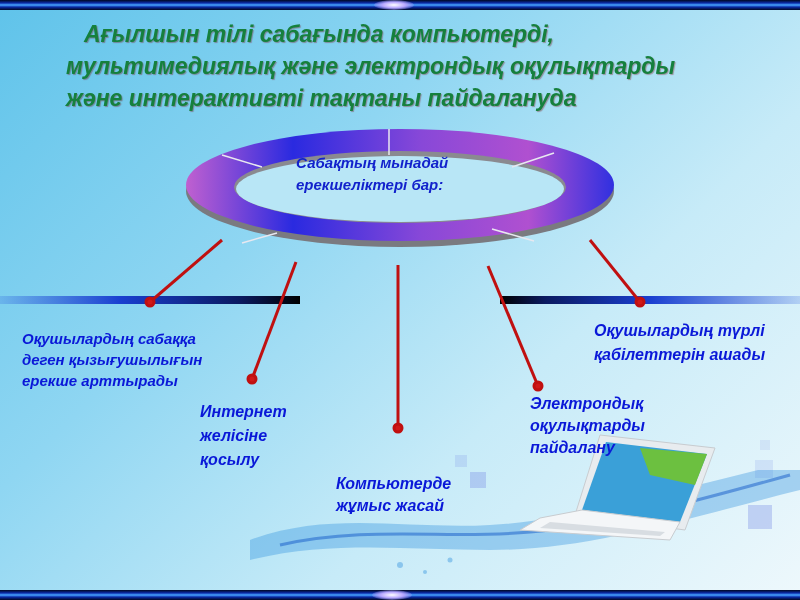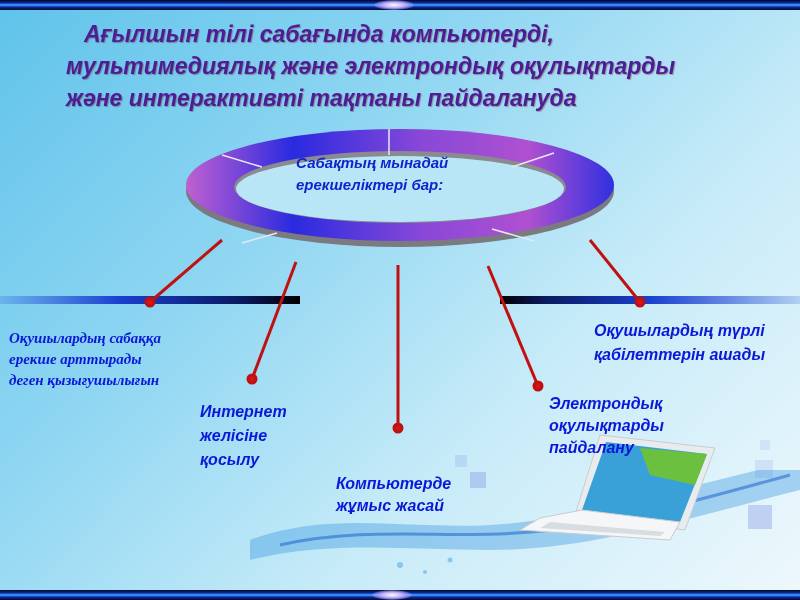--- a/index.html
+++ b/index.html
@@ -4,21 +4,21 @@
 <style>
   html, body { margin:0; padding:0; }
   body { width:800px; height:600px; overflow:hidden; position:relative;
     font-family:"Liberation Sans", sans-serif;
     background: linear-gradient(135deg, #5fc3ea 0%, #8fd6f2 35%, #c7ebf8 65%, #eef8fc 100%); }
   .topbar, .botbar { position:absolute; left:0; width:800px; height:10px;
     background: linear-gradient(180deg, #000820 0%, #0a2aa8 30%, #4aa8ff 50%, #0a2aa8 70%, #000820 100%); }
   .topbar { top:0; } .botbar { top:590px; }
   .glow { position:absolute; width:40px; height:10px; border-radius:50%;
     background: radial-gradient(ellipse at center, #ffffff 0%, #b8a8ff 40%, rgba(80,60,200,0) 80%); }
-  .title { position:absolute; left:66px; top:18px; width:720px; color:#4c1d95;
+  .title { position:absolute; left:66px; top:18px; width:720px; color:#15803d;
     font-weight:bold; font-style:italic; font-size:23px; line-height:32px;
     text-shadow:1px 1px 1px rgba(120,0,0,0.35); }
   .title .l1 { padding-left:18px; }
   .hbar { position:absolute; height:8px; top:296px; }
   .hbar.left { left:0; width:300px;
     background: linear-gradient(90deg, rgba(30,80,220,0.2) 0%, #1a3fd0 40%, #0a1a60 80%, #000 100%); }
   .hbar.right { left:500px; width:300px;
     background: linear-gradient(90deg, #000 0%, #0a1a60 15%, #1a3fd0 50%, rgba(30,80,220,0.2) 100%); }
   .ring { position:absolute; left:182px; top:125px; }
   .center-text { position:absolute; left:296px; top:152px; color:#1222cc;
@@ -102,38 +102,38 @@
       <circle cx="252" cy="379" r="4"></circle>
     <line x1="398" y1="265" x2="398" y2="428"></line>
       <circle cx="398" cy="428" r="4"></circle>
     <line x1="488" y1="266" x2="538" y2="386"></line>
       <circle cx="538" cy="386" r="4"></circle>
     <line x1="590" y1="240" x2="640" y2="302"></line>
       <circle cx="640" cy="302" r="4"></circle>
   </g>
 </svg>
 
-<div class="label sm" style="left:9px;top:328px;font-family:Liberation Serif, serif;">
+<div class="label sm" style="left:22px;top:328px;">
   <div>Оқушылардың сабаққа</div>
+  <div>деген қызығушылығын</div>
   <div>ерекше арттырады</div>
-  <div>деген қызығушылығын</div>
 </div>
 
 <div class="label" style="left:200px;top:400px;line-height:24px;">
   <div>Интернет</div>
   <div>желісіне</div>
   <div>қосылу</div>
 </div>
 
 <div class="label" style="left:336px;top:460px;margin-top:13px;">
   <div>Компьютерде</div>
   <div>жұмыс жасай</div>
 </div>
 
-<div class="label" style="left:530px;top:393px;margin-left:19px;">
+<div class="label" style="left:530px;top:393px;">
   <div>Электрондық</div>
   <div>оқулықтарды</div>
   <div>пайдалану</div>
 </div>
 
 <div class="label" style="left:594px;top:319px;line-height:24px;">
   <div>Оқушылардың түрлі</div>
   <div>қабілеттерін ашады</div>
 </div>
 

